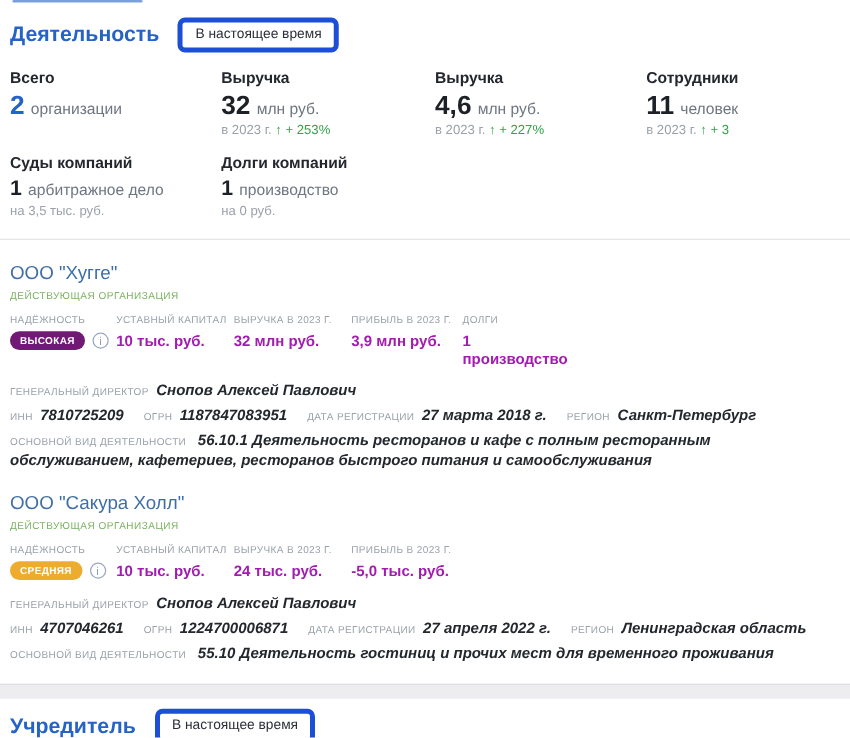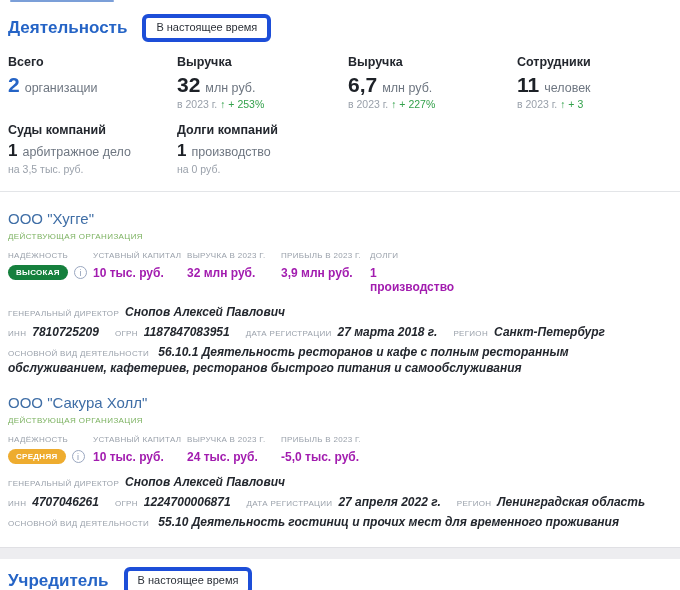--- a/index.html
+++ b/index.html
@@ -40,21 +40,21 @@
   
   .card{padding-top:17px;}
   .company-name{font-size:15px;font-weight:500;color:#3f6ea6;line-height:19px;text-decoration:none;display:inline-block;cursor:pointer;}
   .company-status{margin-top:4px;font-size:8px;letter-spacing:.4px;color:#7cb261;line-height:10px;}
   .metrics{display:grid;grid-template-columns:85px 94px 94px 89px 57px 1fr;margin-top:9px;}
   .metrics.short{grid-template-columns:85px 94px 94px 1fr;}
   .mlabel{font-size:8px;letter-spacing:.3px;color:#9aa1ab;line-height:10px;white-space:nowrap;}
   .mvalue{margin-top:5px;font-size:12px;font-weight:bold;color:#a21caf;line-height:14px;}
   .mrow{margin-top:4px;display:flex;align-items:center;}
   .badge{font-size:8px;font-weight:bold;letter-spacing:.3px;color:#fff;border-radius:8px;padding:3px 8px 3px;line-height:9px;}
-  .badge.high{background:#15803d;}
+  .badge.high{background:#701a75;}
   .badge.medium{background:#eeac2f;text-align:center;}
   .info-icon{
     width:13px;height:13px;margin-left:6px;border:1px solid #9aa7c0;border-radius:50%;
     color:#8d9bb4;font-size:9px;line-height:12px;text-align:center;box-sizing:border-box;
     display:inline-block;font-style:normal;cursor:pointer;
   }
   .pair-row{margin-top:11px;display:flex;align-items:baseline;flex-wrap:wrap;}
   .pair-row.tight{margin-top:6px;}
   .dlabel{font-size:8px;letter-spacing:.3px;color:#9aa1ab;margin-right:6px;white-space:nowrap;}
   .dvalue{font-size:12px;font-weight:bold;color:#23272e;font-style:italic;}
@@ -91,21 +91,21 @@
           <span class="unit">млн руб.</span>
         </div>
         <div class="stat-sub">
           <span>в 2023 г.</span>
           <span class="delta">↑ + 253%</span>
         </div>
       </div>
       <div>
         <div class="stat-label">Выручка</div>
         <div class="stat-valueline">
-          <span class="num-lg">6,7</span>
+          <span class="num-lg">4,6</span>
           <span class="unit">млн руб.</span>
         </div>
         <div class="stat-sub">
           <span>в 2023 г.</span>
           <span class="delta">↑ + 227%</span>
         </div>
       </div>
       <div>
         <div class="stat-label">Сотрудники</div>
         <div class="stat-valueline">

